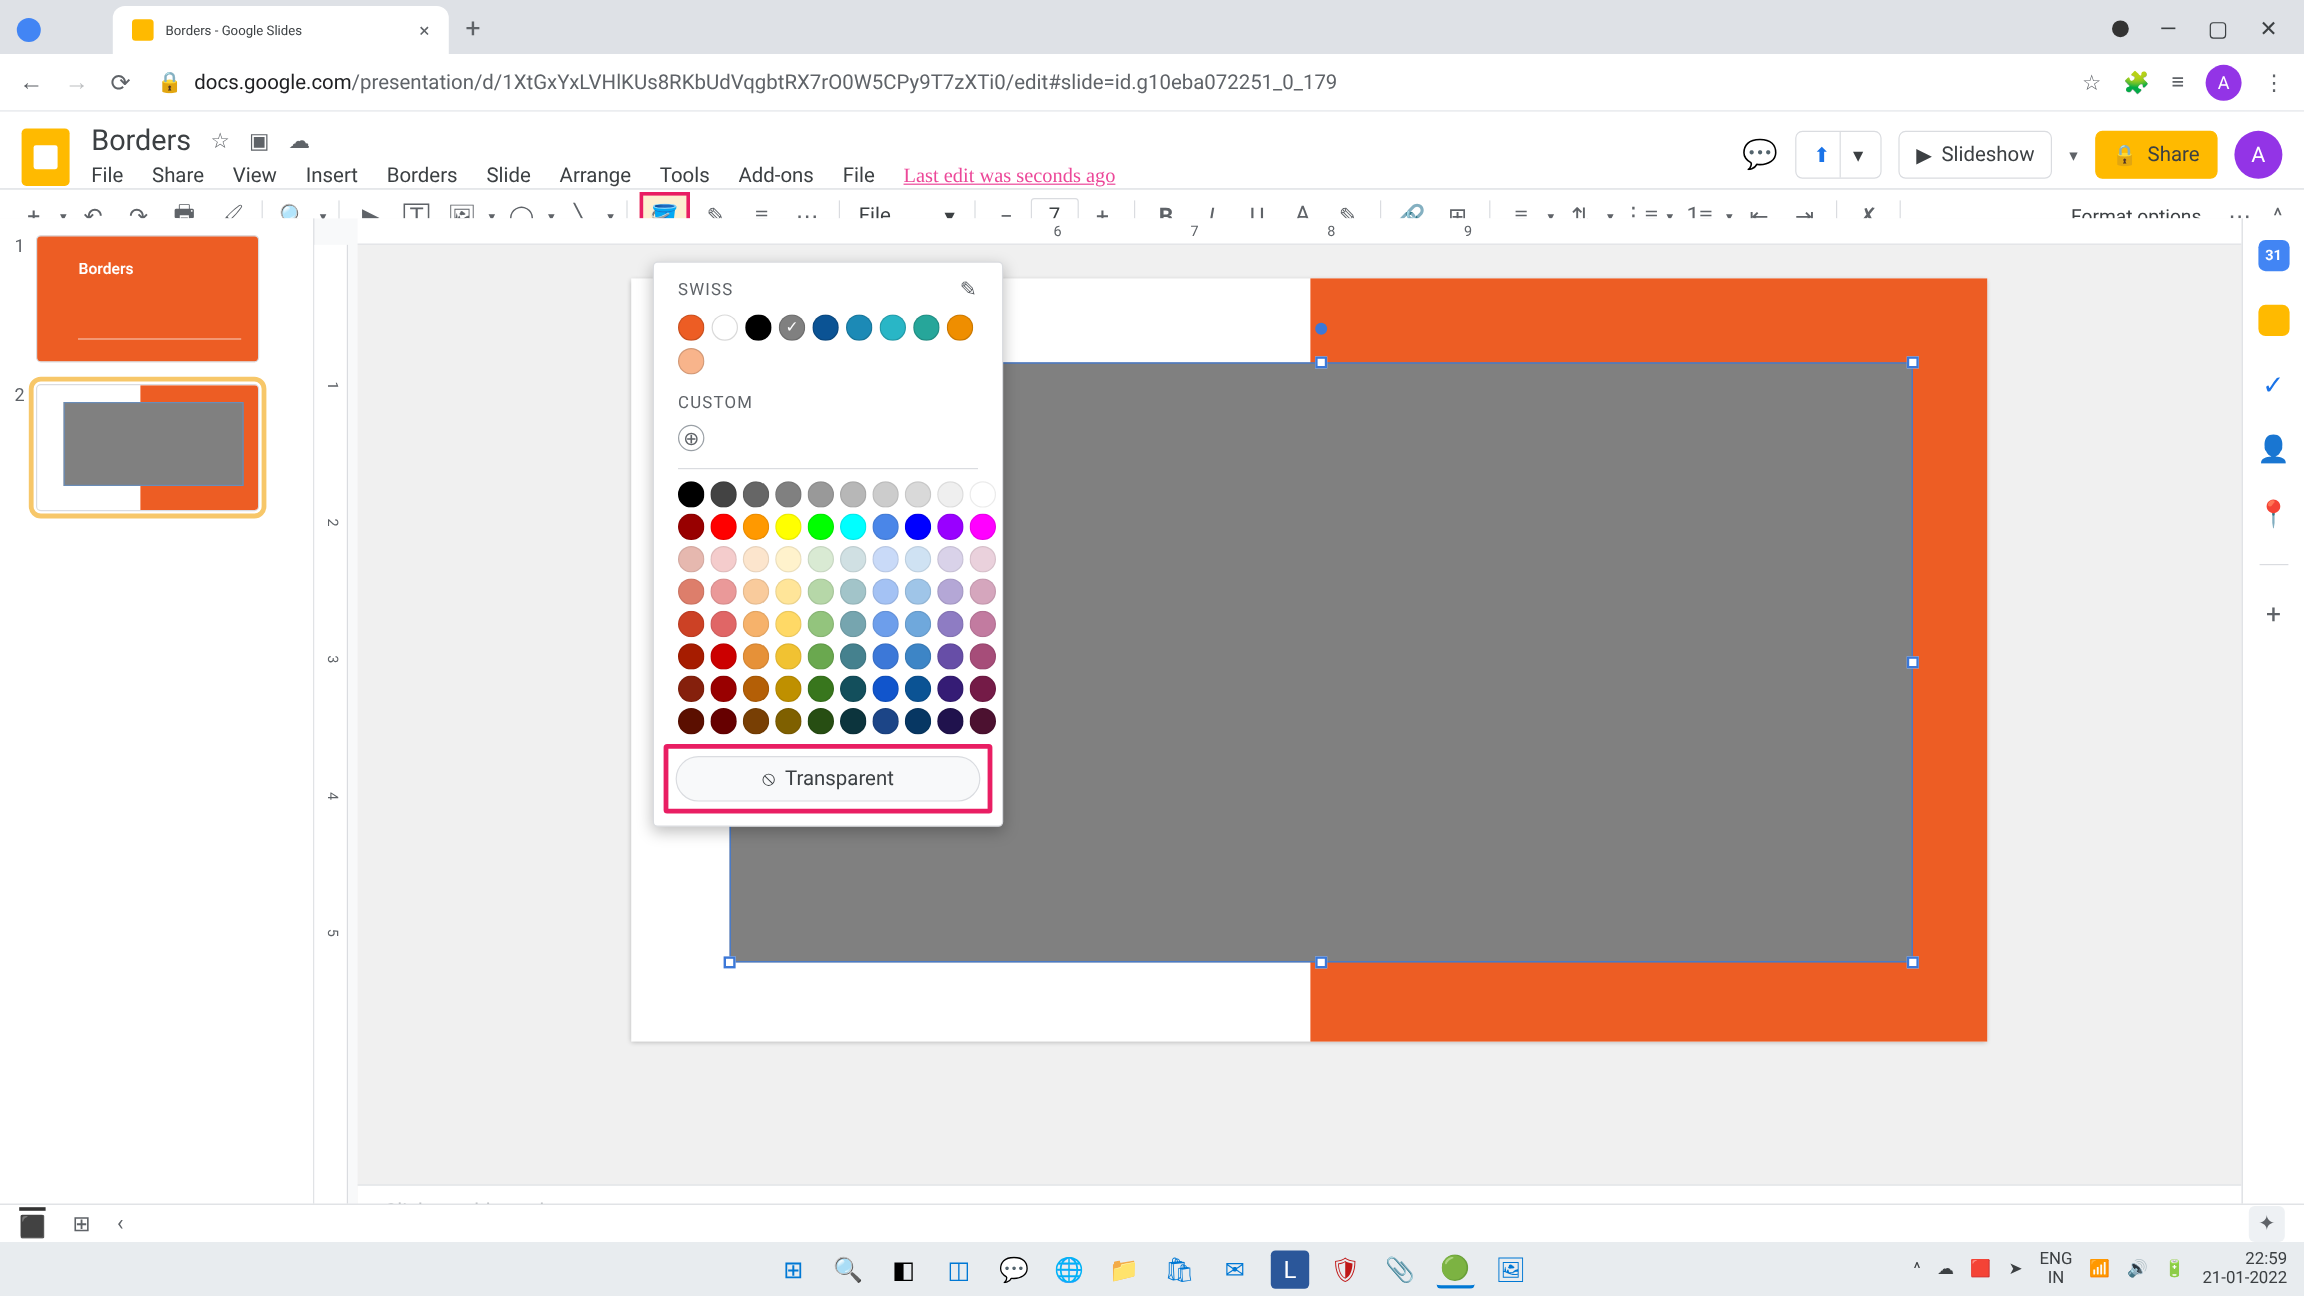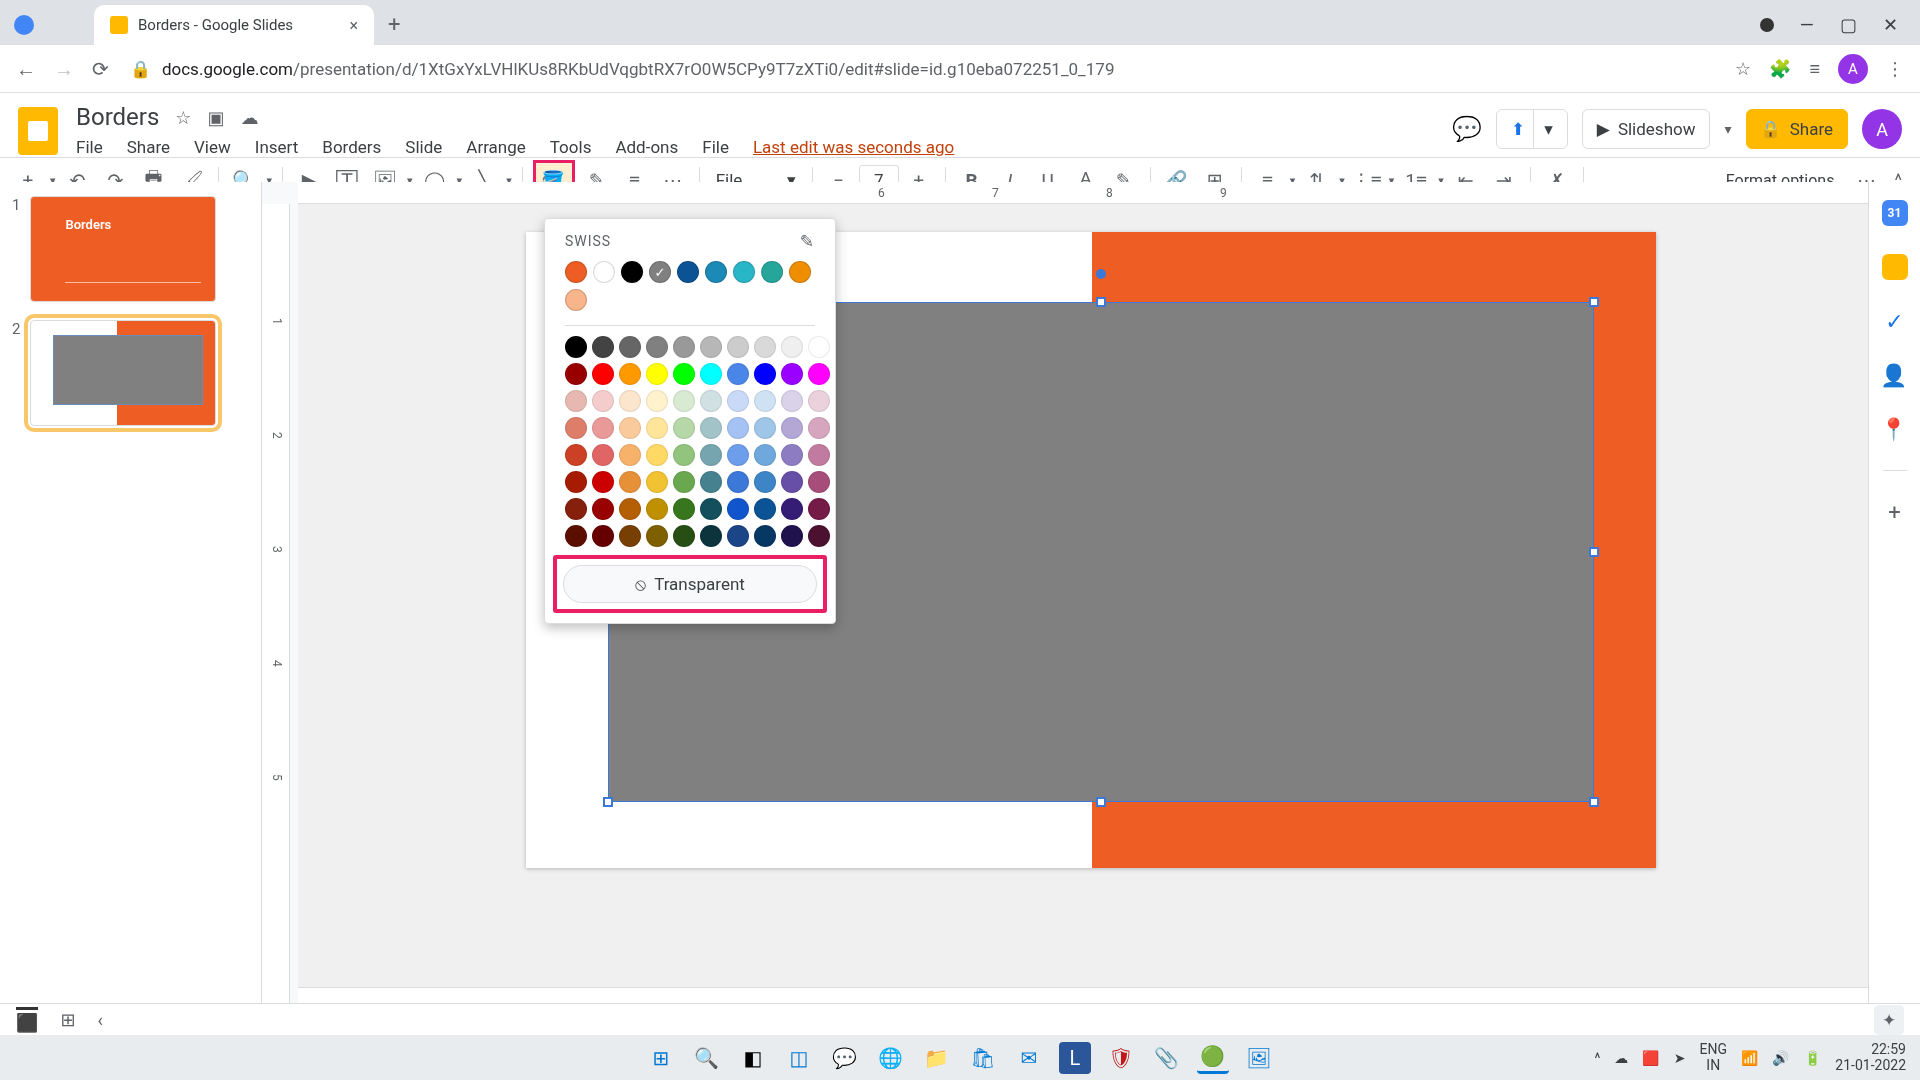--- a/index.html
+++ b/index.html
@@ -2,21 +2,21 @@
 <html><head>
 <meta charset="utf-8">
 <style>
 * { margin:0; padding:0; box-sizing:border-box; font-family:"Segoe UI",Roboto,Arial,sans-serif; }
 body { background:#dee1e6; width:1920px; height:1080px; overflow:hidden; position:relative; }
 
 
 .browser-top { background:#dee1e6; height:45px; display:flex; align-items:flex-end; }
 .tab { background:#fff; height:40px; margin-left:60px; border-radius:10px 10px 0 0; padding:0 16px; display:flex; align-items:center; gap:10px; min-width:280px; }
 .tab-favicon { width:18px; height:18px; background:#ffba00; border-radius:3px; }
-.tab-title { font-size:15px; color:#3c4043; }
+.tab-title { font-size:11px; color:#3c4043; }
 .tab-close { margin-left:auto; font-size:16px; color:#5f6368; cursor:pointer; }
 .new-tab { font-size:22px; color:#5f6368; margin-left:14px; margin-bottom:8px; }
 .win-controls { margin-left:auto; display:flex; gap:26px; padding:0 22px 10px 0; align-items:center; }
 .win-controls span { font-size:18px; color:#3c4043; }
 .account-dot { width:14px; height:14px; background:#333; border-radius:50%; }
 
 .addr-bar { background:#fff; height:48px; display:flex; align-items:center; padding:0 16px; gap:18px; border-bottom:1px solid #dee1e6; }
 .nav-icons { display:flex; gap:18px; align-items:center; }
 .nav-icons span { font-size:20px; color:#5f6368; }
 .url-box { flex:1; display:flex; align-items:center; gap:10px; font-size:17px; color:#5f6368; padding-left:4px; }
@@ -29,21 +29,21 @@
 
 .docs-header { background:#fff; padding:10px 18px 0 18px; display:flex; align-items:flex-start; gap:18px; }
 .doc-logo { width:40px; height:48px; background:#ffba00; border-radius:4px; position:relative; margin-top:4px; }
 .doc-logo::after { content:""; position:absolute; inset:14px 10px; background:#fff; border-radius:2px; }
 .doc-meta { flex:1; }
 .doc-title-row { display:flex; align-items:center; gap:16px; }
 .doc-title { font-size:24px; color:#3c4043; }
 .doc-title-row span.ico { font-size:18px; color:#5f6368; }
 .doc-menu { display:flex; gap:24px; margin-top:6px; font-size:17px; color:#3c4043; }
 .doc-menu span { cursor:pointer; }
-.last-edit { color:#c2410c; text-decoration:underline; }
+.last-edit { color:#ec4899; text-decoration:underline;font-family:Liberation Serif, serif; }
 .header-right { display:flex; align-items:center; gap:14px; margin-top:6px; }
 .hr-btn { height:40px; padding:0 14px; border:1px solid #dadce0; border-radius:6px; display:flex; align-items:center; gap:8px; font-size:17px; color:#3c4043; background:#fff; cursor:pointer; }
 .hr-btn.yellow { background:#ffba00; border-color:#ffba00; }
 .present-dd { border-left:1px solid #dadce0; padding-left:10px; height:38px; display:flex; align-items:center; }
 .avatar2 { width:40px; height:40px; border-radius:50%; background:#9334e6; color:#fff; display:flex; align-items:center; justify-content:center; font-size:18px; }
 
 
 .toolbar { background:#fff; height:46px; border-top:1px solid #dadce0; border-bottom:1px solid #dadce0; display:flex; align-items:center; padding:0 12px; gap:6px; }
 .tb { width:32px; height:32px; display:flex; align-items:center; justify-content:center; font-size:19px; color:#5f6368; cursor:pointer; border-radius:4px; }
 .tb.sel { background:#fdefd0; border:3px solid #e91e63; border-radius:0; width:42px; height:40px; }
@@ -325,20 +325,28 @@
         <div class="sw" style="background: rgb(237, 93, 36);"></div>
         <div class="sw" style="background: rgb(255, 255, 255);"></div>
         <div class="sw" style="background: rgb(0, 0, 0);"></div>
         <div class="sw check" style="background: rgb(128, 128, 128);">✓</div>
         <div class="sw" style="background: rgb(11, 83, 148);"></div>
         <div class="sw" style="background: rgb(28, 138, 182);"></div>
         <div class="sw" style="background: rgb(41, 182, 198);"></div>
         <div class="sw" style="background: rgb(38, 166, 154);"></div>
         <div class="sw" style="background: rgb(239, 142, 0);"></div>
         <div class="sw" style="background: rgb(248, 180, 139);"></div>
+      </div>
+  </div>
+  <div class="cp-section">
+    <div class="cp-label">
+        <span>CUSTOM</span>
+      </div>
+    <div class="cp-row">
+        <div class="cp-add">⊕</div>
       </div>
   </div>
   <div style="height:1px;background:#dadce0;margin:10px 20px"></div>
   <div class="cp-grid" id="std-grid">
       <div class="sq" style="background: rgb(0, 0, 0);"></div>
       <div class="sq" style="background: rgb(67, 67, 67);"></div>
       <div class="sq" style="background: rgb(102, 102, 102);"></div>
       <div class="sq" style="background: rgb(128, 128, 128);"></div>
       <div class="sq" style="background: rgb(153, 153, 153);"></div>
       <div class="sq" style="background: rgb(183, 183, 183);"></div>

